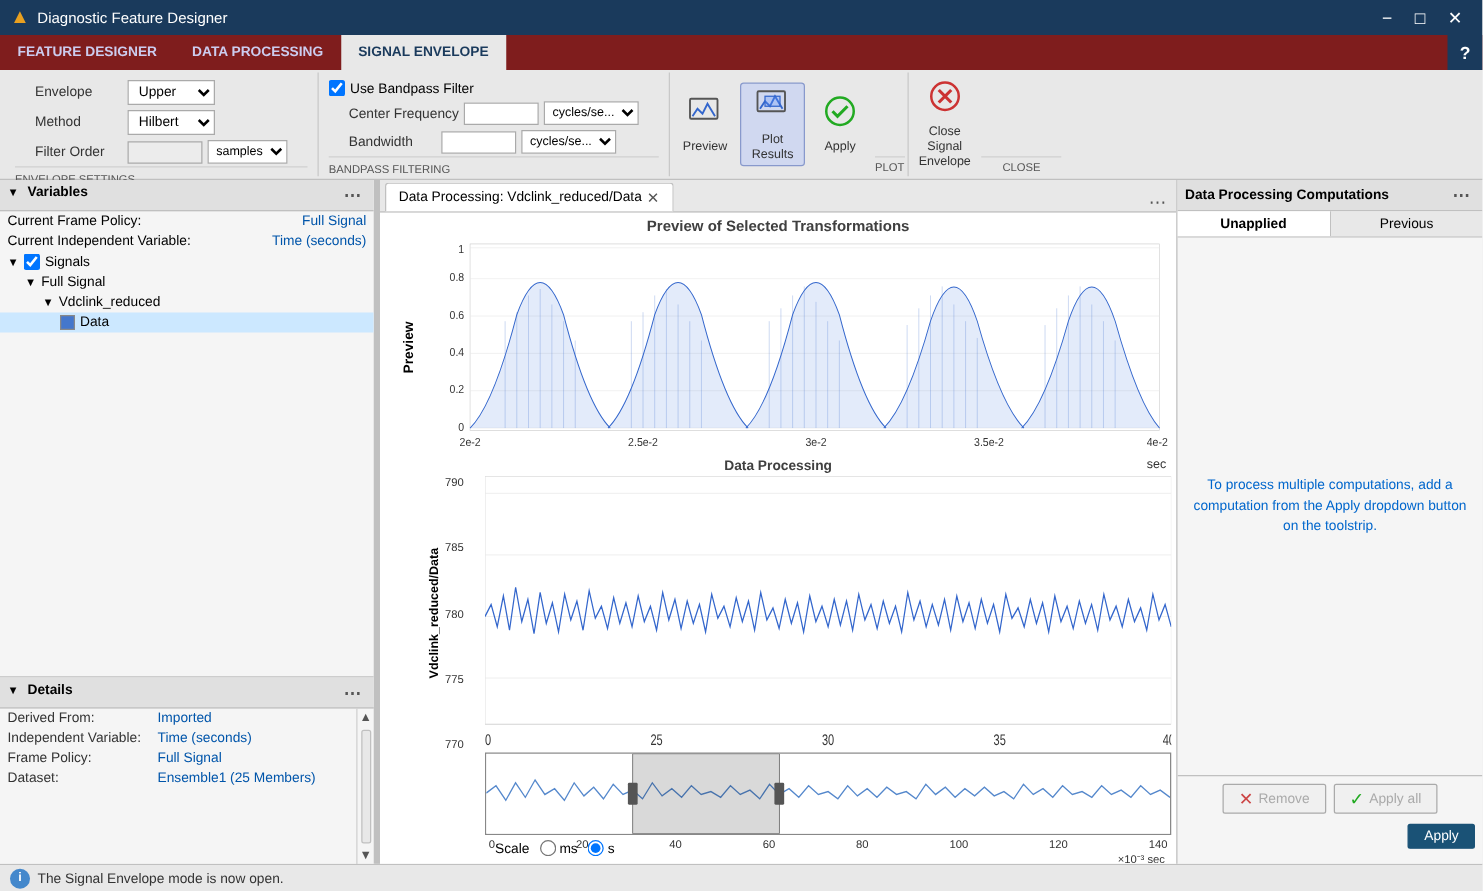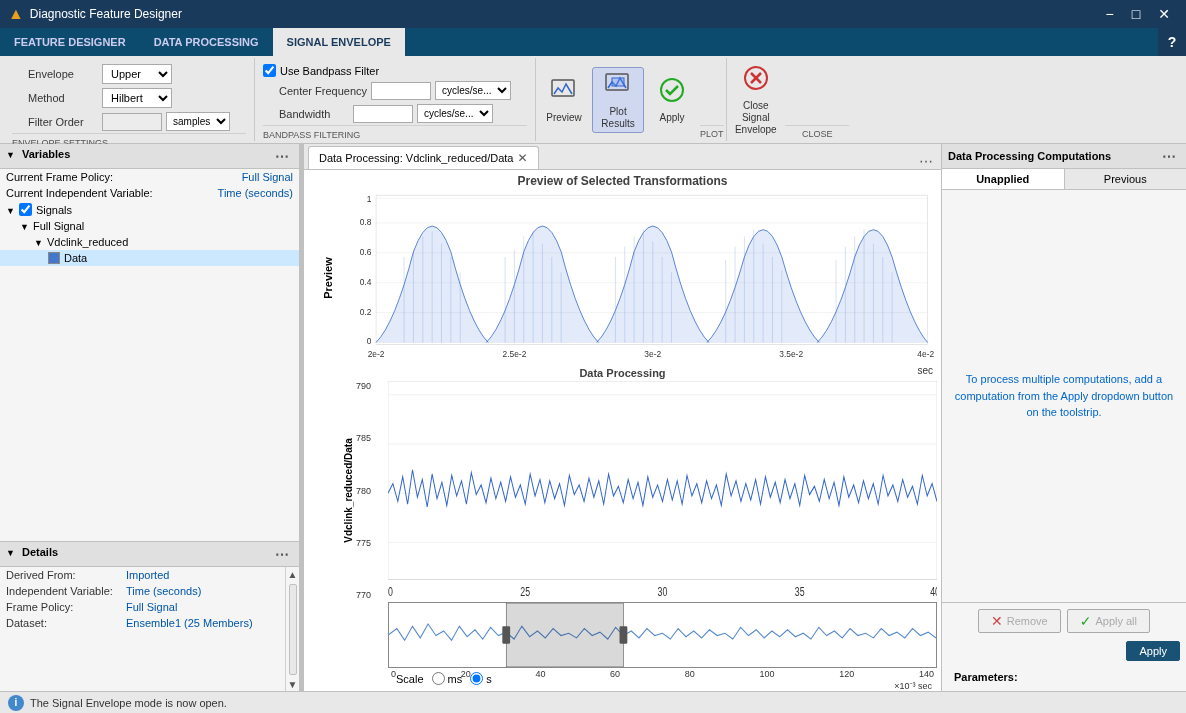--- a/index.html
+++ b/index.html
@@ -14,21 +14,21 @@
       align-items: center;
       padding: 0 8px;
       justify-content: space-between;
     }
     .titlebar-left { display: flex; align-items: center; gap: 6px; font-size: 12px; }
     .titlebar-controls { display: flex; gap: 2px; }
     .titlebar-btn { color: white; background: none; border: none; font-size: 14px; cursor: pointer; padding: 2px 8px; }
 
     
     .ribbon-tabs {
-      background: #0c4a6e;
+      background: #7f1d1d;
       display: flex;
       align-items: flex-end;
       padding: 0 0 0 0;
       height: 28px;
     }
     .ribbon-tab {
       padding: 4px 14px;
       font-size: 11px;
       font-weight: bold;
       cursor: pointer;
@@ -776,21 +776,20 @@
           <span>Apply all</span>
         </button>
       </div>
 
       <div style="display:flex; justify-content:flex-end; margin-bottom:6px;">
         <button class="rp-btn" style="background:#1a5276; color:white; border-color:#1a5276;">
           <span>Apply</span>
         </button>
       </div>
 
-      <div class="parameters-label">Parameters:</div>
     </div>
   </div>
 </div>
 
 <div class="statusbar">
   <span class="info-icon">i</span>
   <span>The Signal Envelope mode is now open.</span>
 </div>
 
 </body></html>

